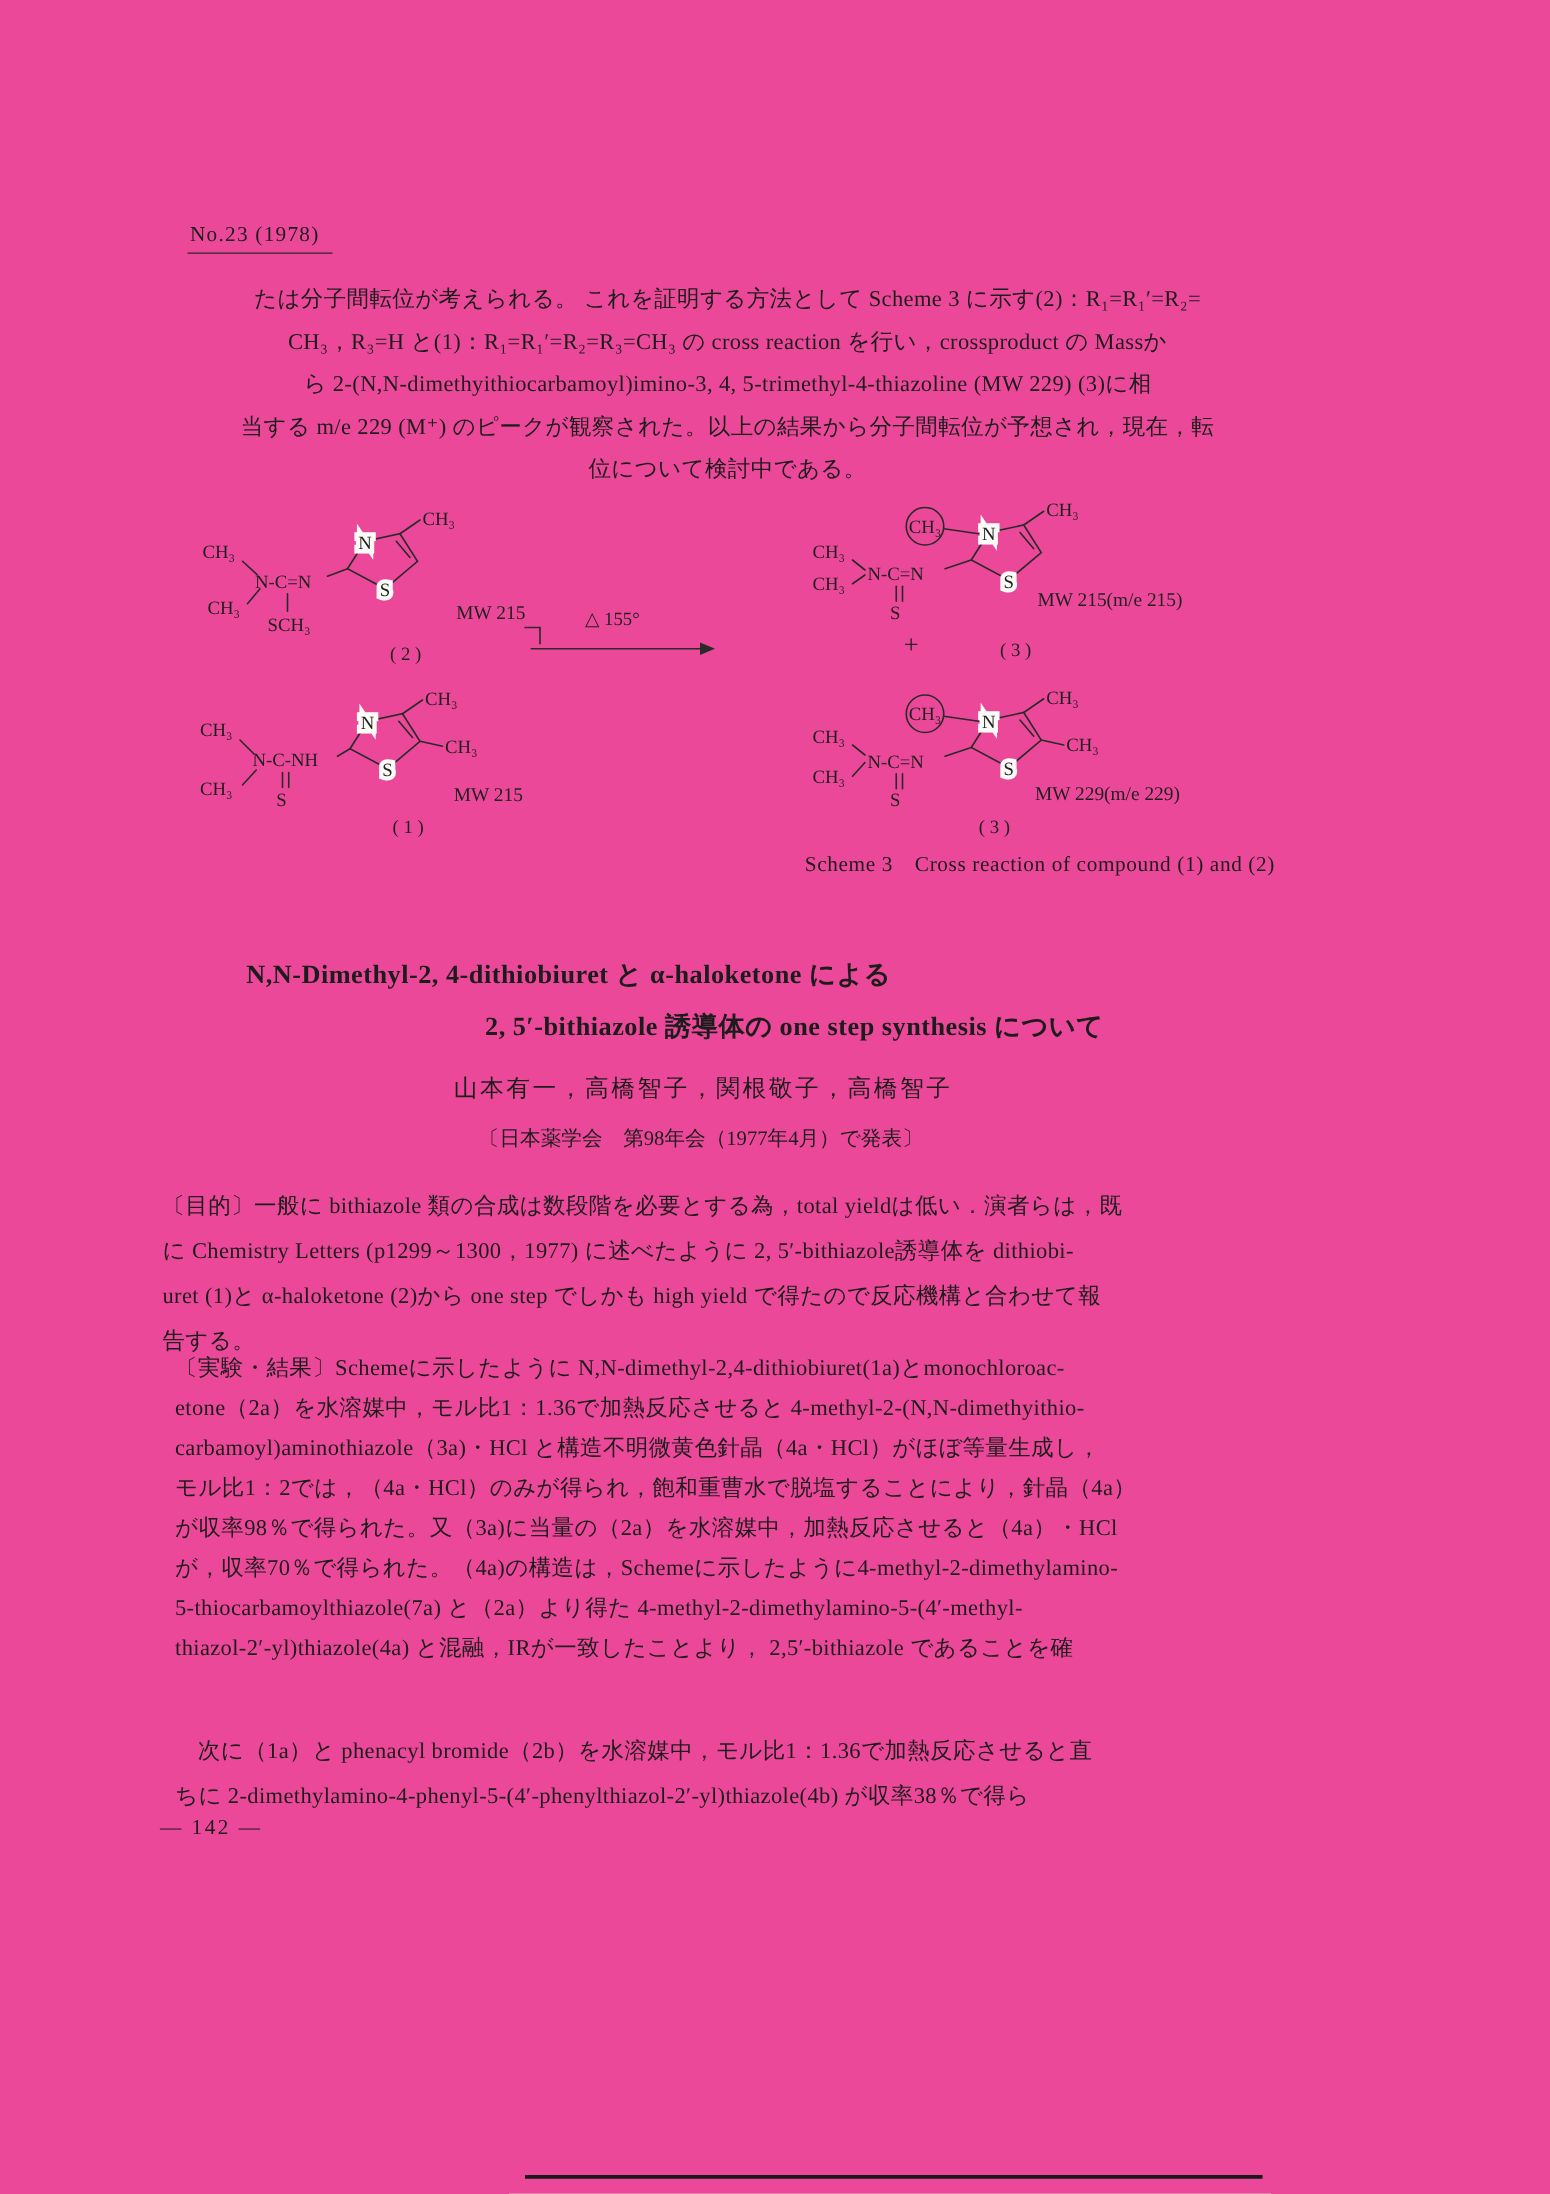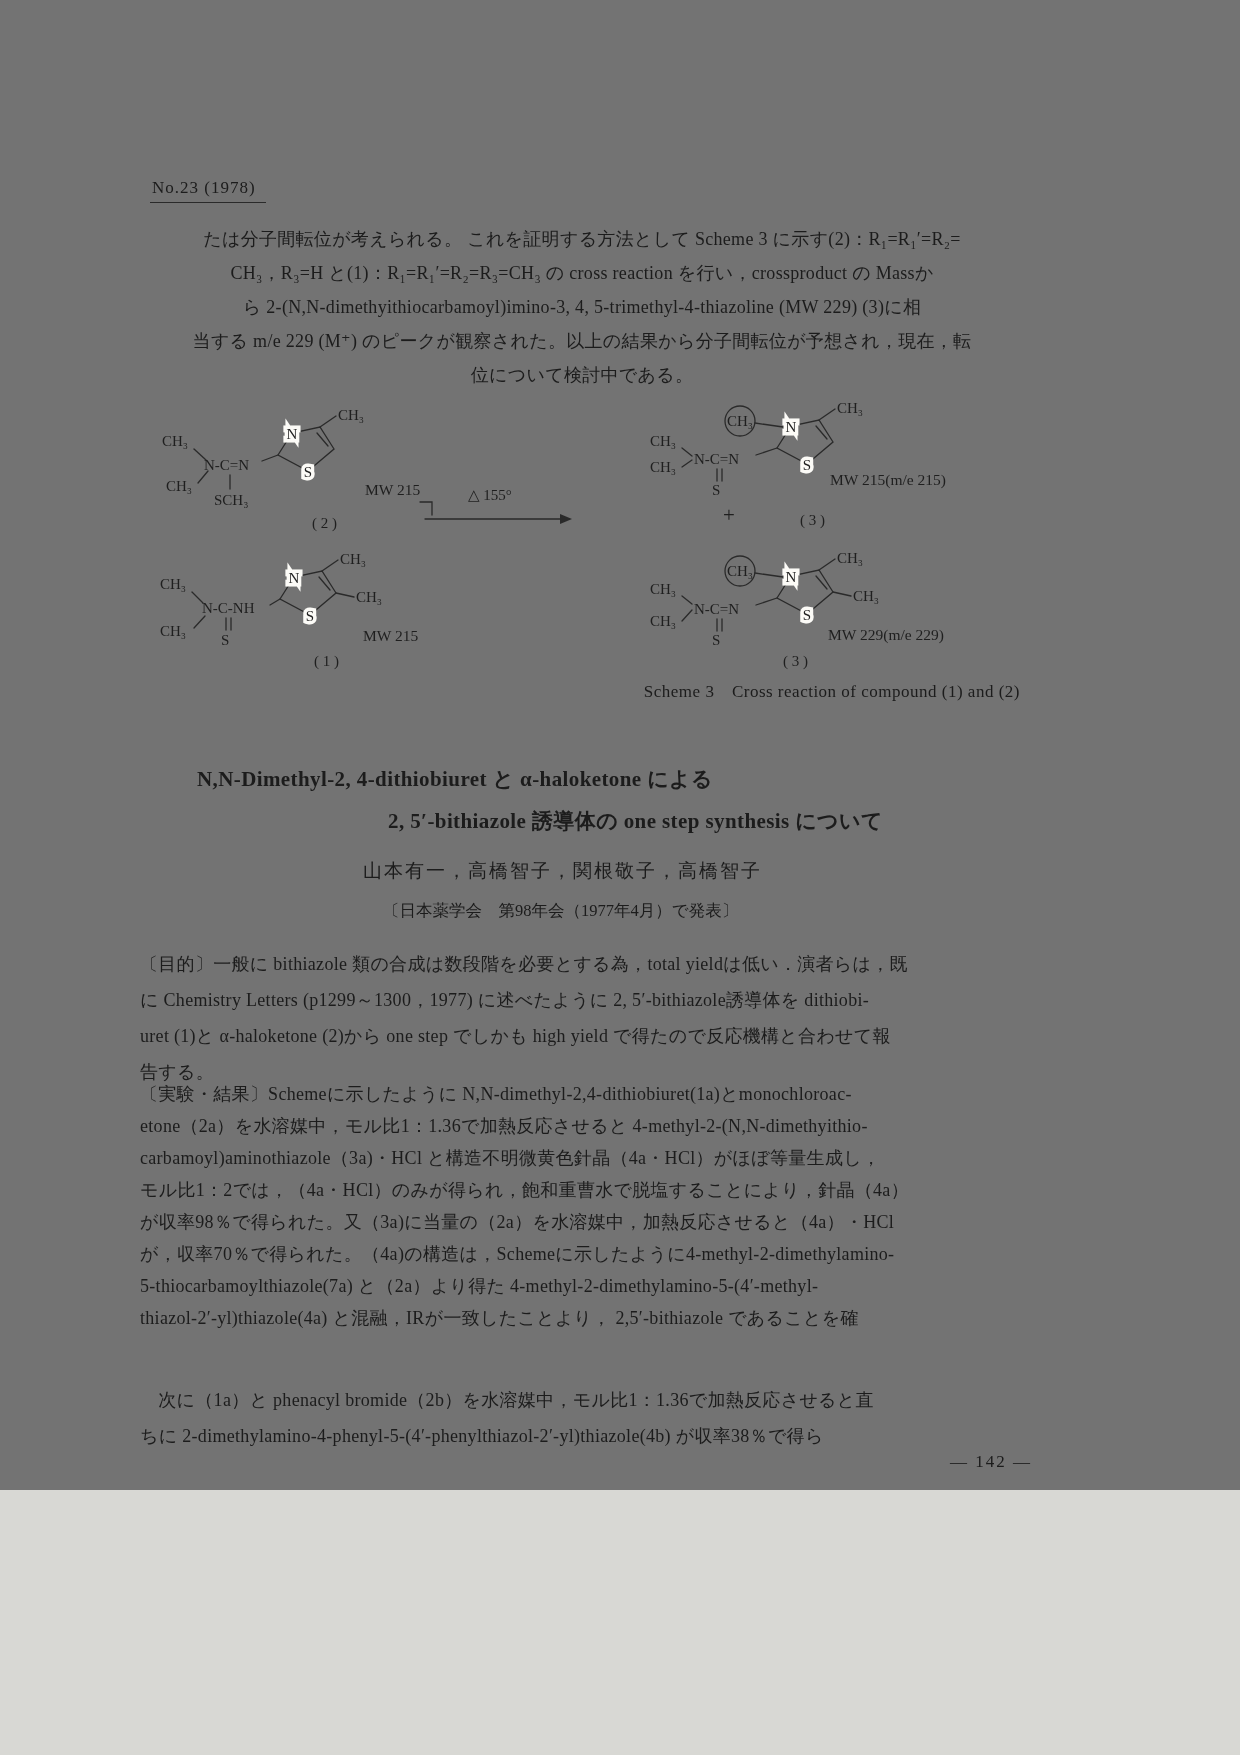--- a/index.html
+++ b/index.html
@@ -1,42 +1,42 @@
 <!DOCTYPE html>
 <html><head>
 <meta charset="utf-8">
 <style>
   html,body { margin:0; padding:0; background:#d8d8d4; }
   .page {
-    position:relative; width:1240px; height:1490px; margin:0 auto;
-    background:#737373; color:#1c1c1c; overflow:hidden;
+    position:relative; width:1240px; height:1755px; margin:0 auto;
+    background:#ec4899; color:#1c1c1c; overflow:hidden;
     font-family:"Liberation Serif","DejaVu Serif",serif;
   }
   .abs { position:absolute; }
   .header {
     left:150px; top:178px; font-size:17px; letter-spacing:1px;
     border-bottom:1.6px solid #2a2a2a; padding:0 10px 4px 2px;
   }
   .para .text-line { white-space:nowrap; font-size:18px; letter-spacing:0.3px; }
   .p-intro   { left:142px; top:222px; width:880px;text-align:center; }
   .p-intro .text-line   { line-height:34px; }
-  .p-purpose { left:140px; top:946px; width:880px; }
+  .p-purpose { left:130px; top:946px; width:880px; }
   .p-purpose .text-line { line-height:36px; }
   .p-results { left:140px; top:1078px; width:880px; }
   .p-results .text-line { line-height:32px; }
   .p-next    { left:140px; top:1382px; width:880px; }
   .p-next .text-line    { line-height:36px; }
   .scheme { left:140px; top:398px; }
   .caption { left:140px; top:680px; width:880px; text-align:right; font-size:17px; letter-spacing:0.5px; }
   .title-line { font-weight:bold; font-size:21px; letter-spacing:0.4px; white-space:nowrap; }
   .title1 { left:197px; top:765px; }
   .title2 { left:388px; top:807px; }
   .authors { left:363px; top:858px; font-size:19px; letter-spacing:2px; white-space:nowrap; }
   .presented { left:383px; top:900px; font-size:16.5px; white-space:nowrap; }
-  .pagenum { left:152px; top:1452px; width:880px; text-align:right; font-size:17px; letter-spacing:2px; }
+  .pagenum { left:128px; top:1452px; width:880px; text-align:left; font-size:17px; letter-spacing:2px; }
   .scan-line { left:420px; top:1740px; width:590px; height:3px; background:#191919; }
 
   
   .scheme text {
     font-family:"Liberation Serif","DejaVu Serif",serif;
     font-size:15px; fill:#1f1f1f;
   }
   .scheme text.small-label { font-size:15px; }
   .scheme text.mw-label { font-size:15.5px; }
   .scheme text.plus { font-size:21px; }

